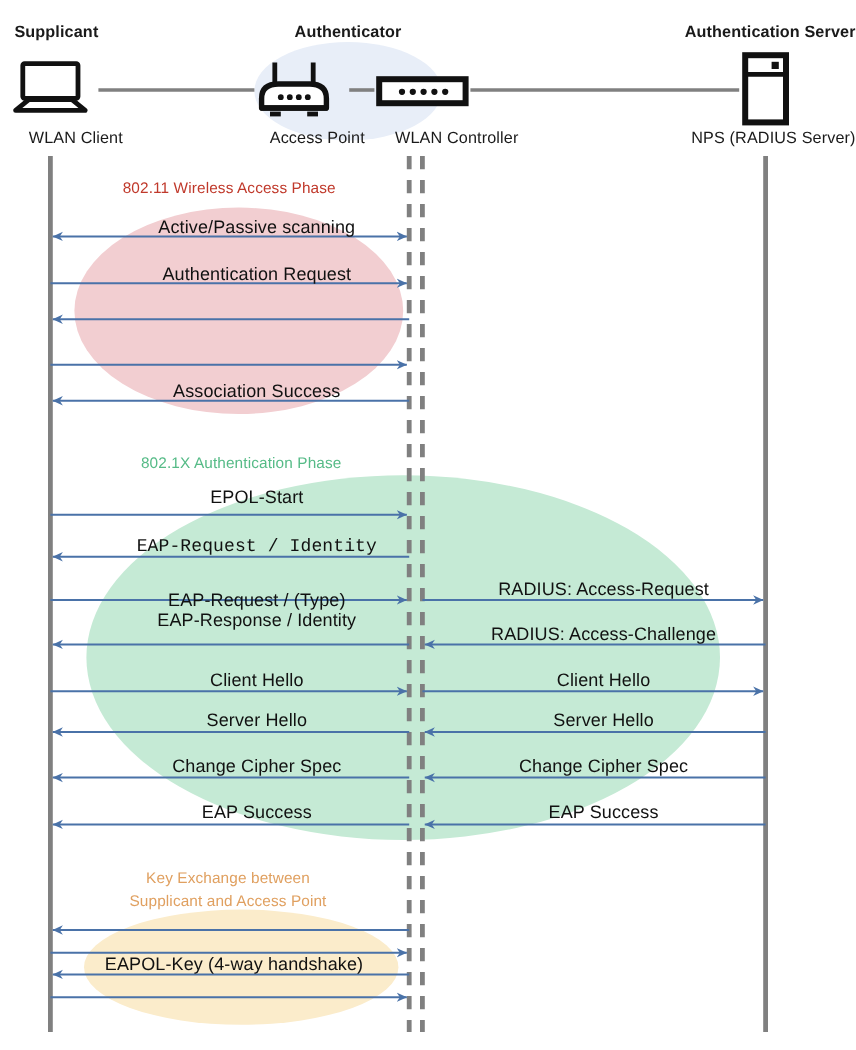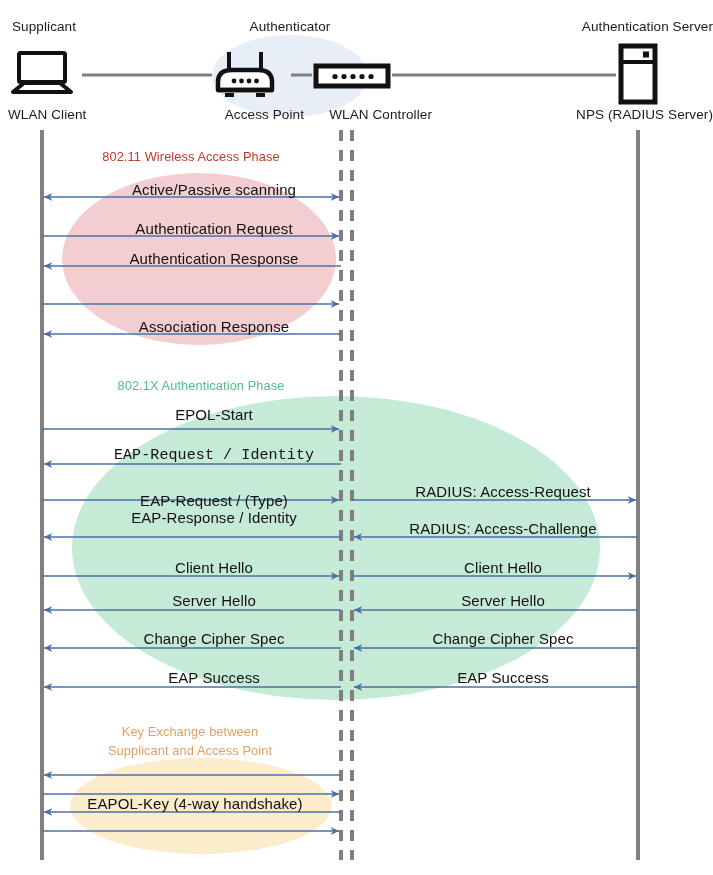--- a/index.html
+++ b/index.html
@@ -5,21 +5,21 @@
   html,body{margin:0;padding:0;background:#ffffff;}
   body{
     width:713px;height:875px;position:relative;overflow:hidden;
     font-family:"Liberation Sans","DejaVu Sans",sans-serif;
     color:#111;
   }
   #stage{position:absolute;left:0;top:0;width:713px;height:875px;}
   svg.layer{position:absolute;left:0;top:0;width:713px;height:875px;}
   .actor-title{
     position:absolute;font-size:13.5px;color:#1a1a1a;white-space:nowrap;
-    text-align:center;letter-spacing:.1px;
+    text-align:center;letter-spacing:.1px;font-weight:bold;
   }
   .actor-sub{
     position:absolute;font-size:13.5px;color:#1a1a1a;white-space:nowrap;
     text-align:right;letter-spacing:.1px;
   }
   .msg-label{
     position:absolute;font-size:15px;color:#111;white-space:nowrap;
     text-align:center;letter-spacing:.1px;
   }
   .phase-label{
@@ -121,43 +121,42 @@
 
   <div class="icon-box" style="left:617px;top:43px;width:42px;height:62px;">
     <svg viewBox="0 0 42 62" width="42" height="62">
       <rect x="4" y="3" width="34" height="56" fill="#fff" stroke="#111" stroke-width="5"></rect>
       <line x1="5" y1="19" x2="37" y2="19" stroke="#111" stroke-width="4"></line>
       <rect x="26" y="8.5" width="6" height="6" fill="#111"></rect>
     </svg>
   </div>
 
   <div class="actor-title" style="left:0px;top:19px;width:110px;text-align:left;padding-left:12px;">Supplicant</div>
-  <div class="actor-sub" style="left:0px;top:107px;width:110px;text-align:left;padding-left:8px;">WLAN Client</div>
+  <div class="actor-sub" style="left:0px;top:107px;width:110px;text-align:left;padding-left:24px;">WLAN Client</div>
 
   <div class="actor-title" style="left:210px;top:19px;width:160px;">Authenticator</div>
   <div class="actor-sub" style="left:186px;top:107px;width:118px;">Access Point</div>
 
   <div class="actor-sub" style="left:300px;top:107px;width:132px;">WLAN Controller</div>
 
   <div class="actor-title" style="left:533px;top:19px;width:180px;text-align:right;padding-right:8px;">Authentication Server</div>
   <div class="actor-sub" style="left:533px;top:107px;width:180px;text-align:right;padding-right:4px;">NPS (RADIUS Server)</div>
 
   <div class="phase-label" style="left:86px;top:147px;width:210px;color:#c0392b;">802.11 Wireless Access Phase</div>
 
   <div class="phase-label" style="left:96px;top:376px;width:210px;color:#56bb87;">802.1X Authentication Phase</div>
 
   <div class="phase-label" style="left:90px;top:722px;width:200px;color:#e0a060;">
     <div>Key Exchange between</div>
     <div>Supplicant and Access Point</div>
   </div>
 
   <div class="msg-label" style="left:94px;top:181px;width:240px;">Active/Passive scanning</div>
   <div class="msg-label" style="left:94px;top:220px;width:240px;">Authentication Request</div>
-  <div class="msg-label" style="left:94px;top:250px;width:240px;">Authentication Response</div>
-  <div class="msg-label" style="left:94px;top:318px;width:240px;">Association Response</div>
+  <div class="msg-label" style="left:94px;top:318px;width:240px;">Association Success</div>
 
   <div class="msg-label" style="left:94px;top:406px;width:240px;">EPOL-Start</div>
   <div class="msg-label" style="left:94px;top:447px;width:240px;font-family:Liberation Mono, monospace;">EAP-Request / Identity</div>
   <div class="msg-label" style="left:94px;top:509px;width:240px;">EAP-Response / Identity</div>
   <div class="msg-label" style="left:94px;top:492px;width:240px;">EAP-Request / (Type)</div>
   <div class="msg-label" style="left:94px;top:559px;width:240px;">Client Hello</div>
   <div class="msg-label" style="left:94px;top:592px;width:240px;">Server Hello</div>
   <div class="msg-label" style="left:94px;top:630px;width:240px;">Change Cipher Spec</div>
   <div class="msg-label" style="left:94px;top:669px;width:240px;">EAP Success</div>
 

